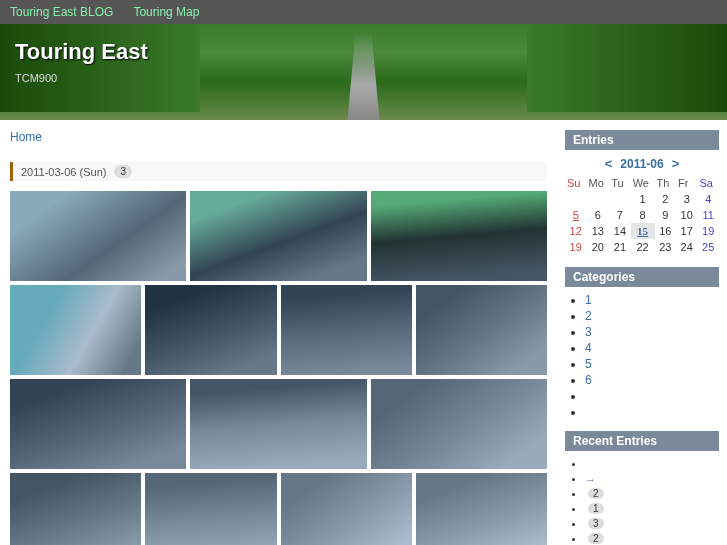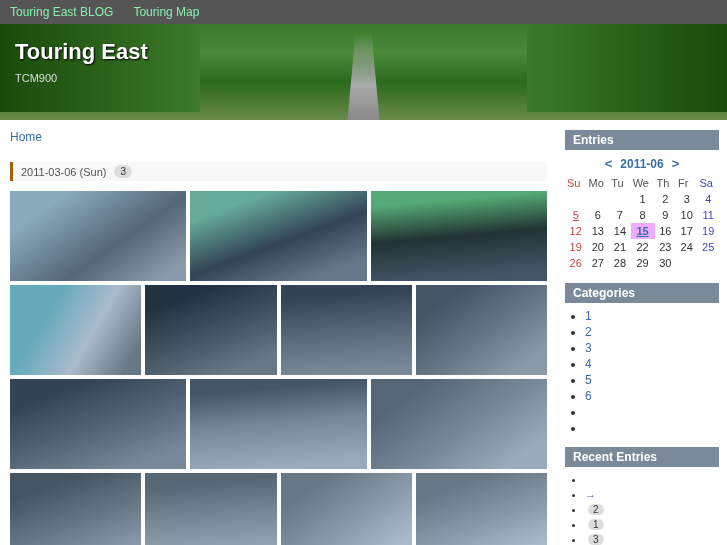--- a/index.html
+++ b/index.html
@@ -195,22 +195,23 @@
     }
     .calendar th:first-child { color: #c44; }
     .calendar th:last-child { color: #44c; }
     .calendar td {
       text-align: center;
       padding: 2px 3px;
       cursor: pointer;
       font-size: 11px;
     }
     .calendar td.today {
-      background: #f0abfc;
+      background: #e5e5e5;
       font-weight: bold;
+      font-family: Liberation Serif, serif;
     }
     .calendar td.has-link {
       color: #3a6ea8;
       text-decoration: underline;
       cursor: pointer;
     }
     .calendar td.empty { color: #bbb; }
     .calendar td.sun { color: #c44; }
     .calendar td.sat { color: #44c; }
 
@@ -359,29 +360,20 @@
           </tr>
           <tr>
             <td class="sun">19</td>
             <td>20</td>
             <td>21</td>
             <td>22</td>
             <td>23</td>
             <td>24</td>
             <td class="sat">25</td>
           </tr>
-          <tr>
-            <td class="sun">26</td>
-            <td>27</td>
-            <td>28</td>
-            <td>29</td>
-            <td>30</td>
-            <td class="empty"></td>
-            <td class="empty sat"></td>
-          </tr>
         </tbody>
       </table>
     </div>
 
     <div class="sidebar-section">
       <div class="sidebar-section-title">Categories</div>
       <ul class="categories-list">
         <li><a>1</a></li>
         <li><a>2</a></li>
         <li><a>3</a></li>

